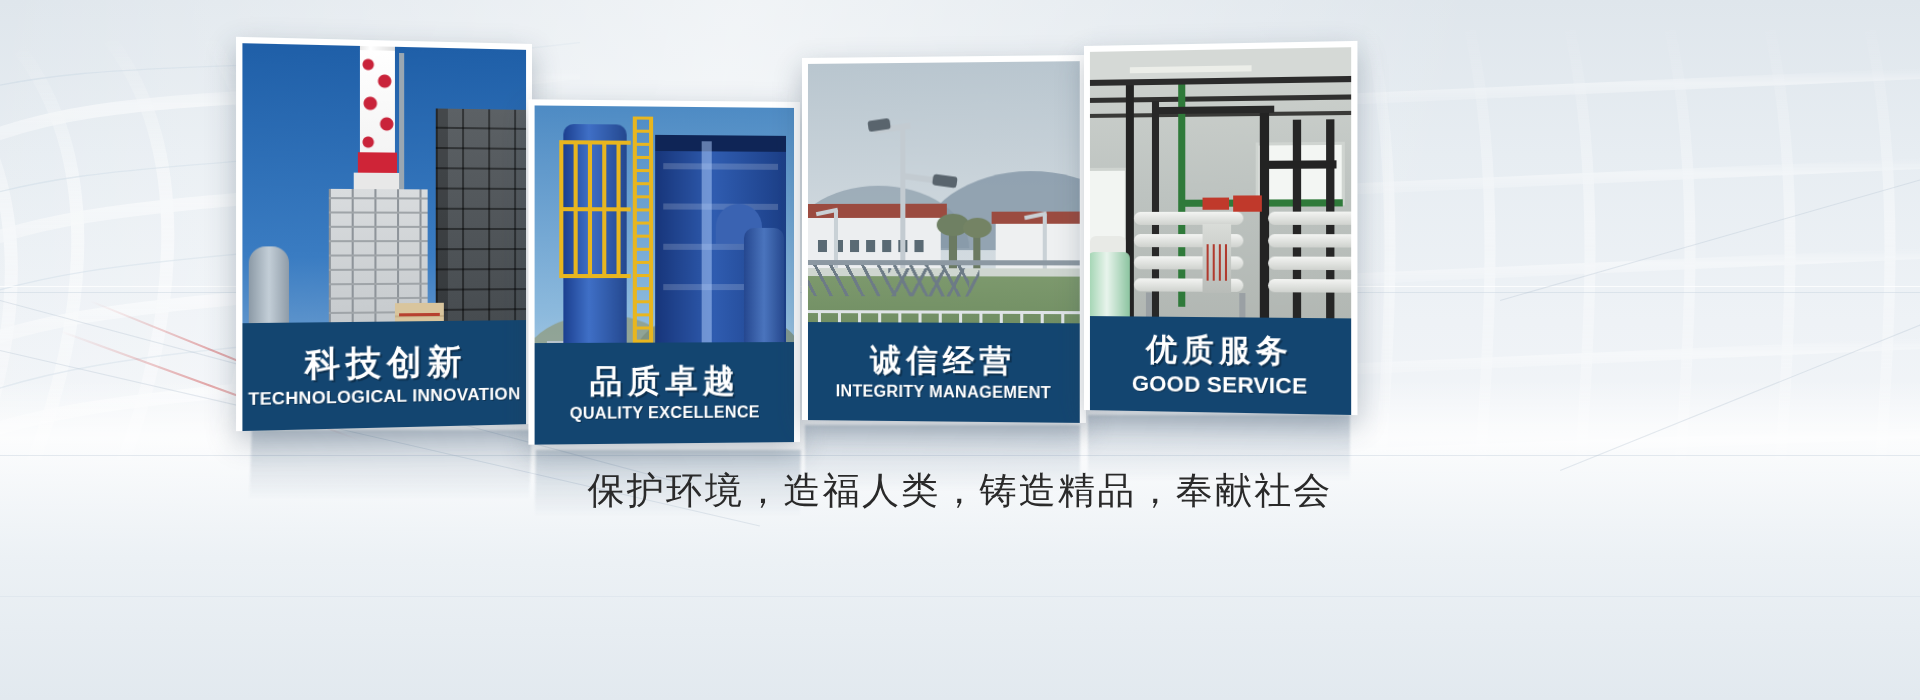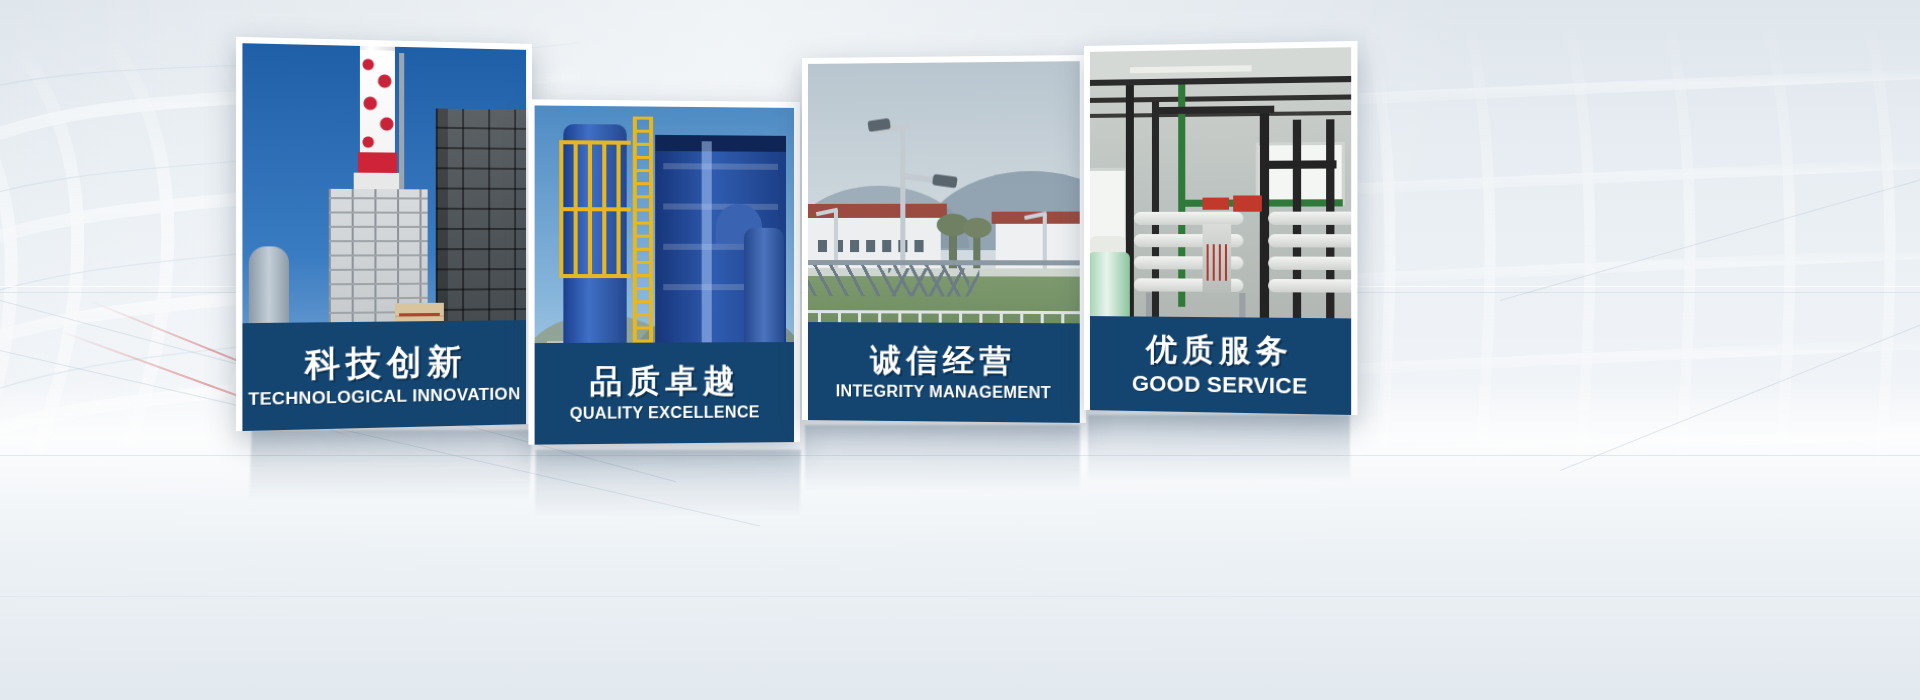--- a/index.html
+++ b/index.html
@@ -347,14 +347,15 @@
         </div>
         <div class="cap" style="height:94px;">
           <div class="cn" style="font-size:31px">优质服务</div>
           <div class="en" style="font-size:22px;letter-spacing:.01em">GOOD SERVICE</div>
         </div>
       </div>
     </div>
 
   </div>
 
+  <div class="tagline">保护环境，造福人类，铸造精品，奉献社会</div>
 
 </div>
 
 </body></html>

